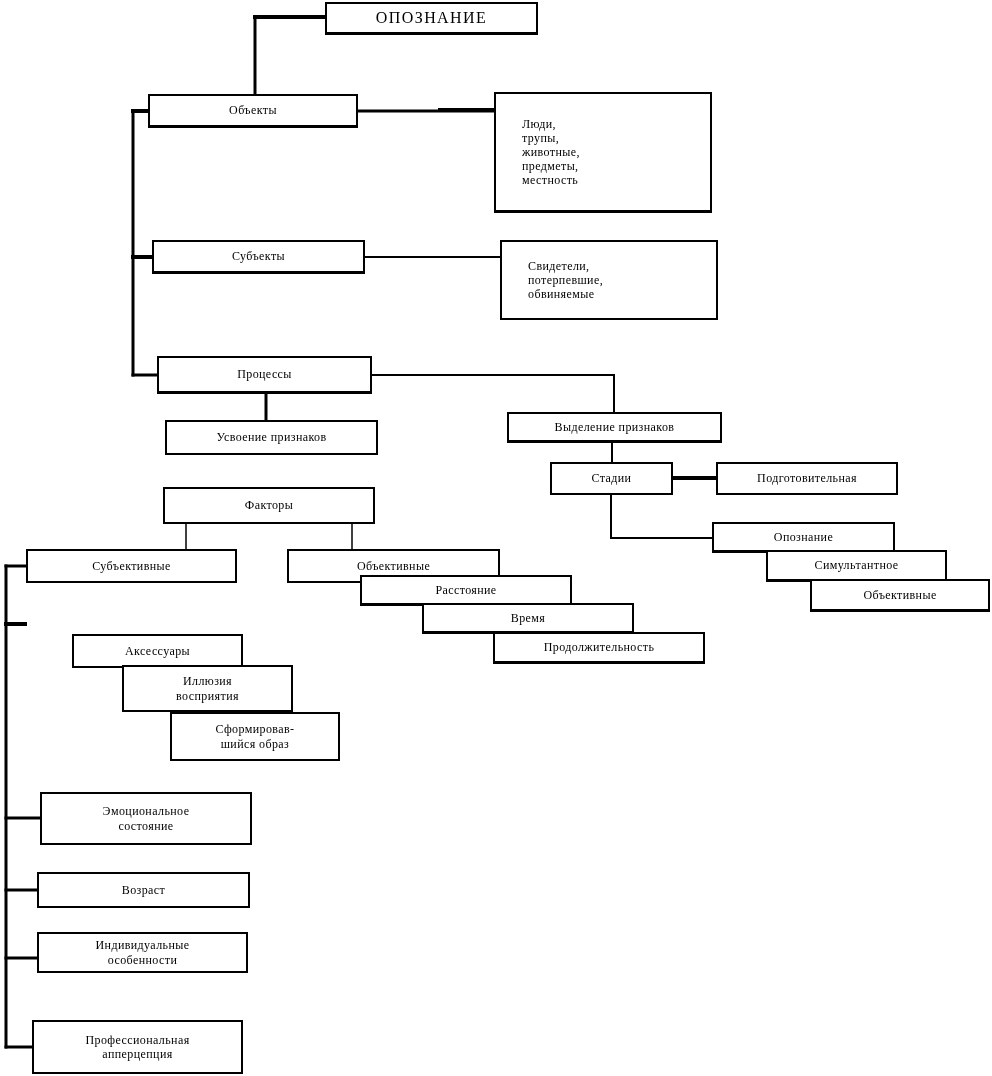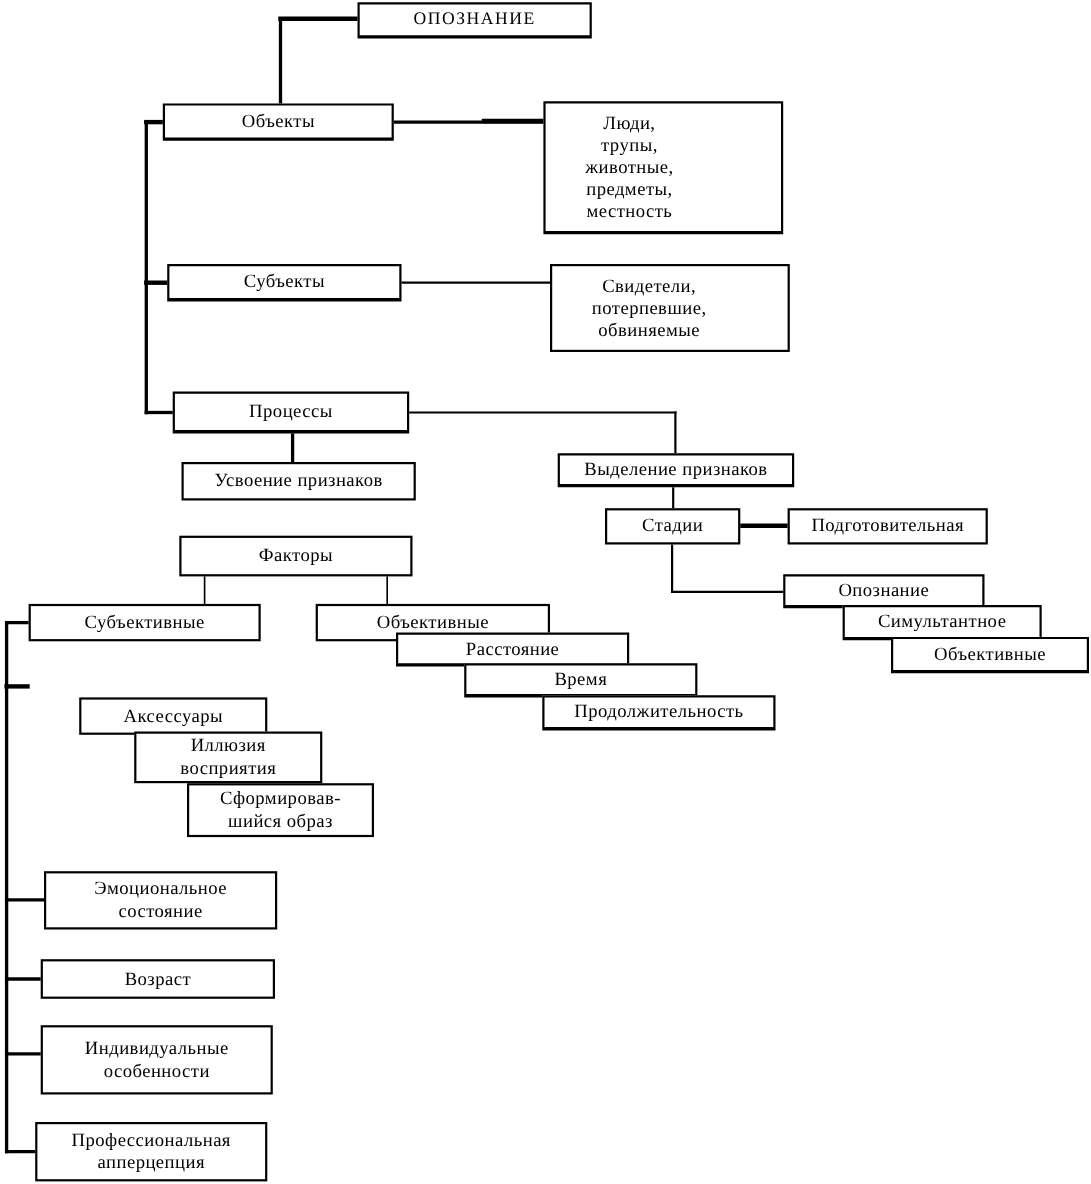--- a/index.html
+++ b/index.html
@@ -31,28 +31,28 @@
     background: #ffffff;
     border: 2px solid #000000;
     border-right-width: 2px;
     border-bottom-width: 3px;
     display: flex;
     align-items: center;
     justify-content: center;
     text-align: center;
     line-height: 1.18;
     color: #000000;
-    font-size: 17px;
+    font-size: 12px;
     letter-spacing: 0.4px;
     z-index: 2;
   }
   .node.align-left {
     justify-content: flex-start;
-    text-align: center;
-    padding-left: 36px;
+    text-align: left;
+    padding-left: 26px;
   }
   .node .label {
     white-space: pre-line;
     display: block;
   }
   .node.root {
     font-size: 16px;
     letter-spacing: 1.4px;
   }
   .node.thinline {
@@ -205,21 +205,21 @@
 
   <div class="node thinline" style="left:40px; top:792px; width:212px; height:53px;">
     <span class="label">Эмоциональное
 состояние</span>
   </div>
 
   <div class="node thinline" style="left:37px; top:872px; width:213px; height:36px;align-items:center;">
     <span class="label">Возраст</span>
   </div>
 
-  <div class="node thinline" style="left:37px; top:932px; width:211px; height:63px;justify-content:center;">
+  <div class="node thinline" style="left:37px; top:932px; width:211px; height:41px;justify-content:center;">
     <span class="label">Индивидуальные
 особенности</span>
   </div>
 
   <div class="node thinline" style="left:32px; top:1020px; width:211px; height:54px;">
     <span class="label">Профессиональная
 апперцепция</span>
   </div>
 
 </div>

